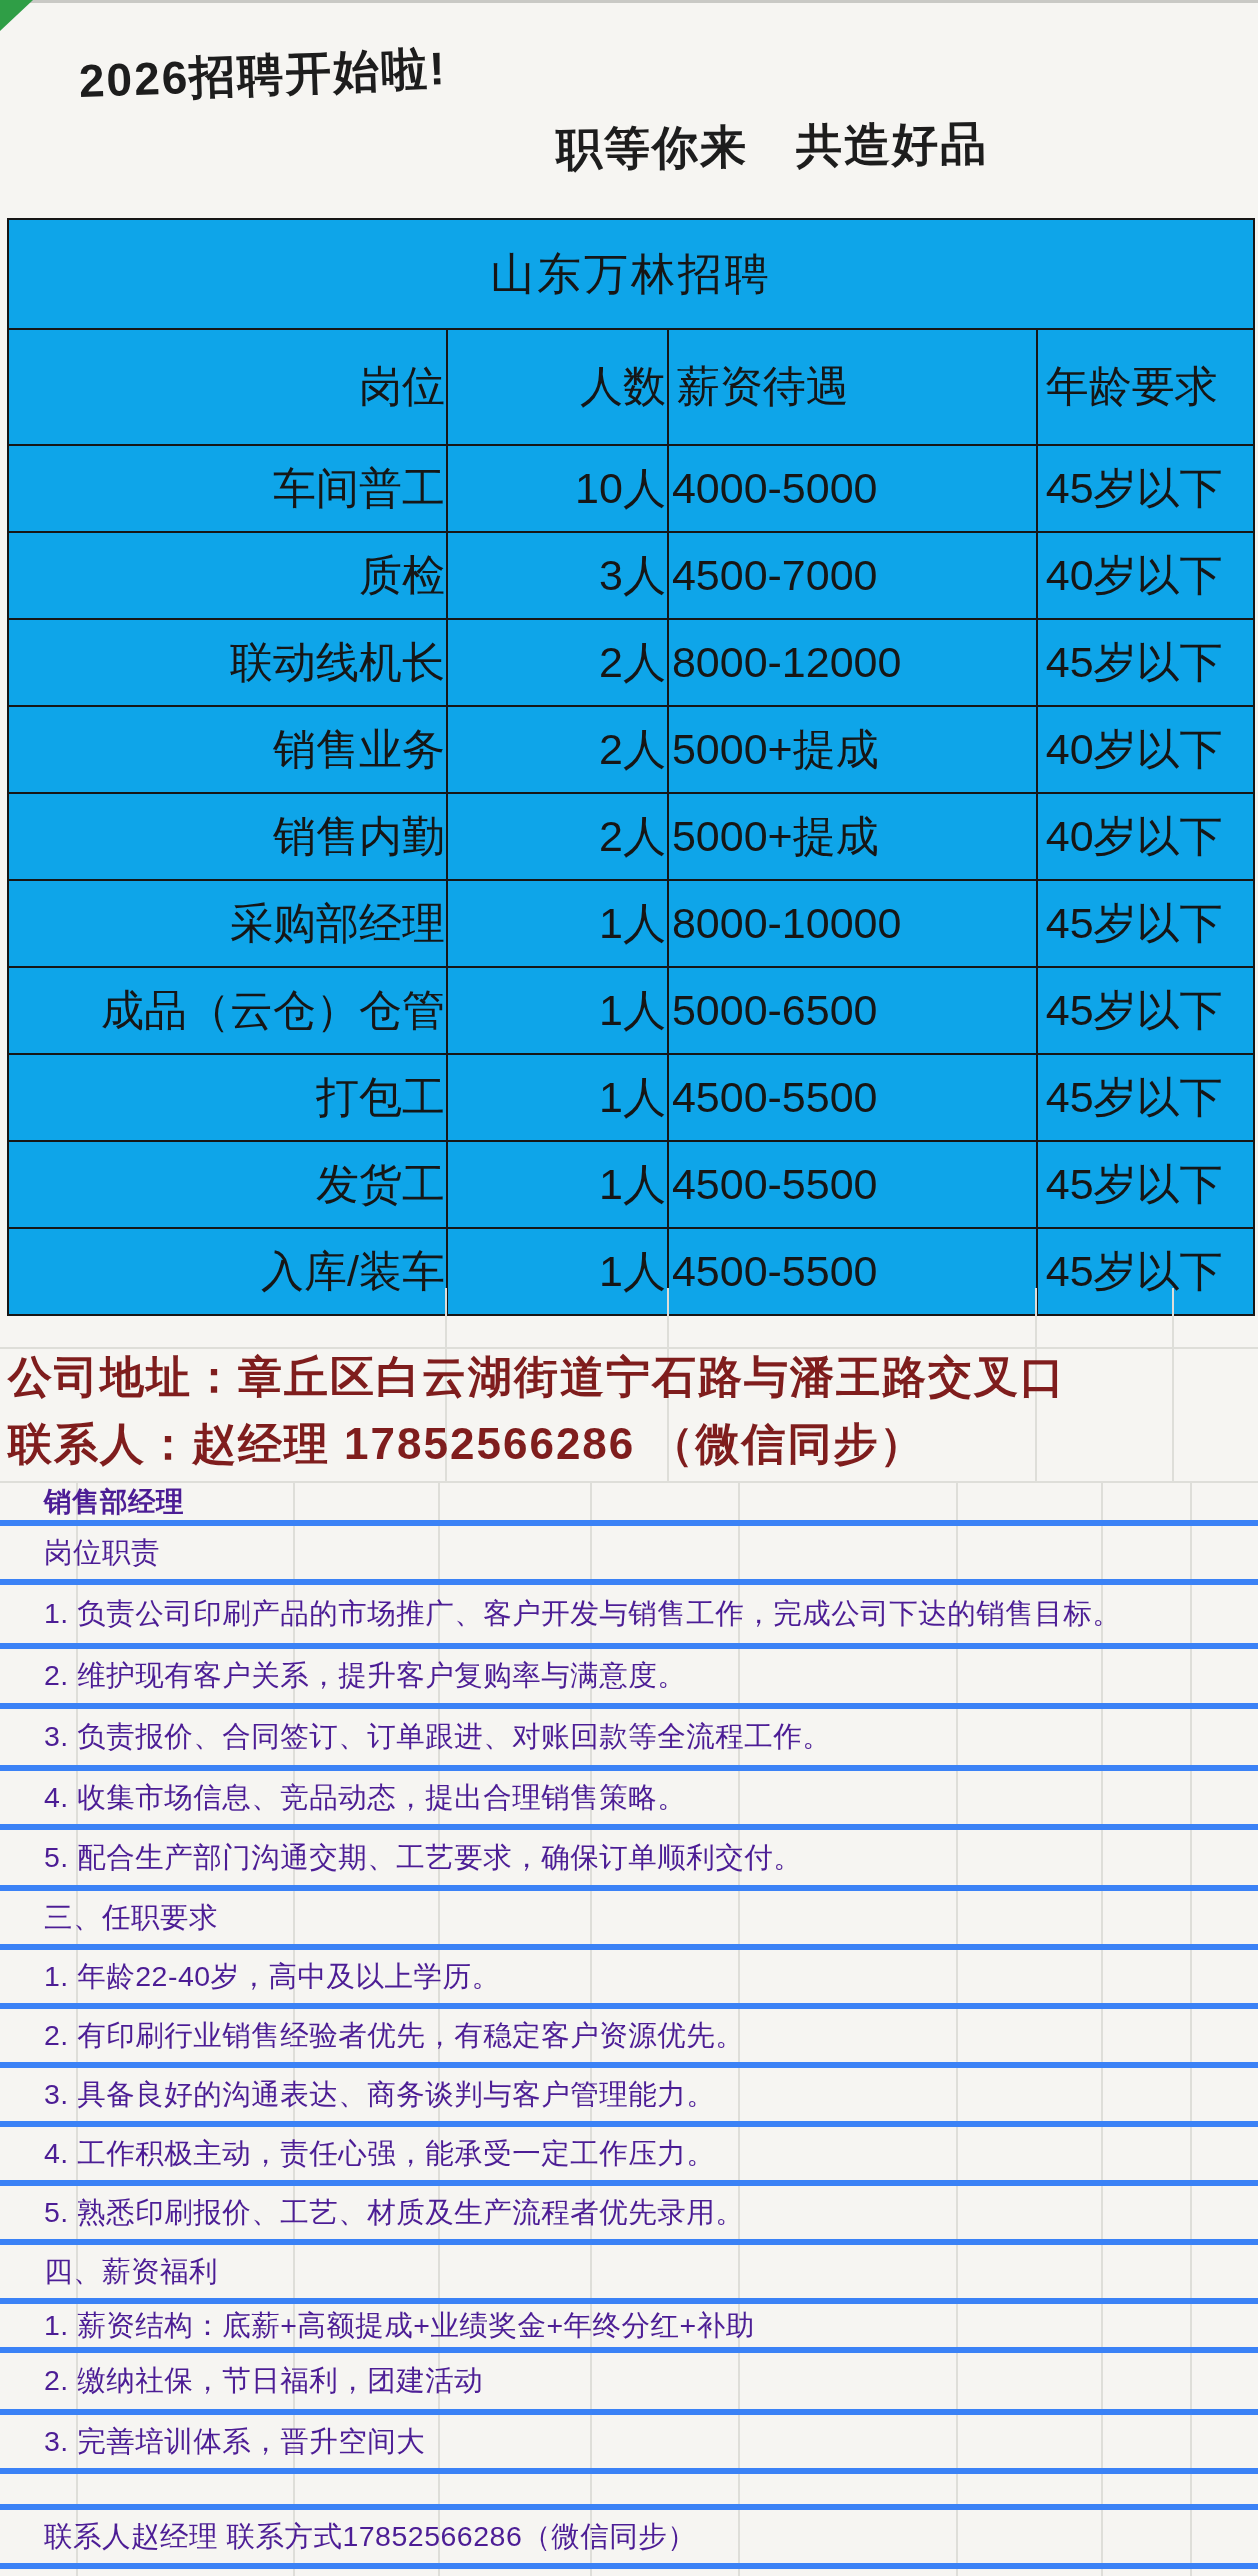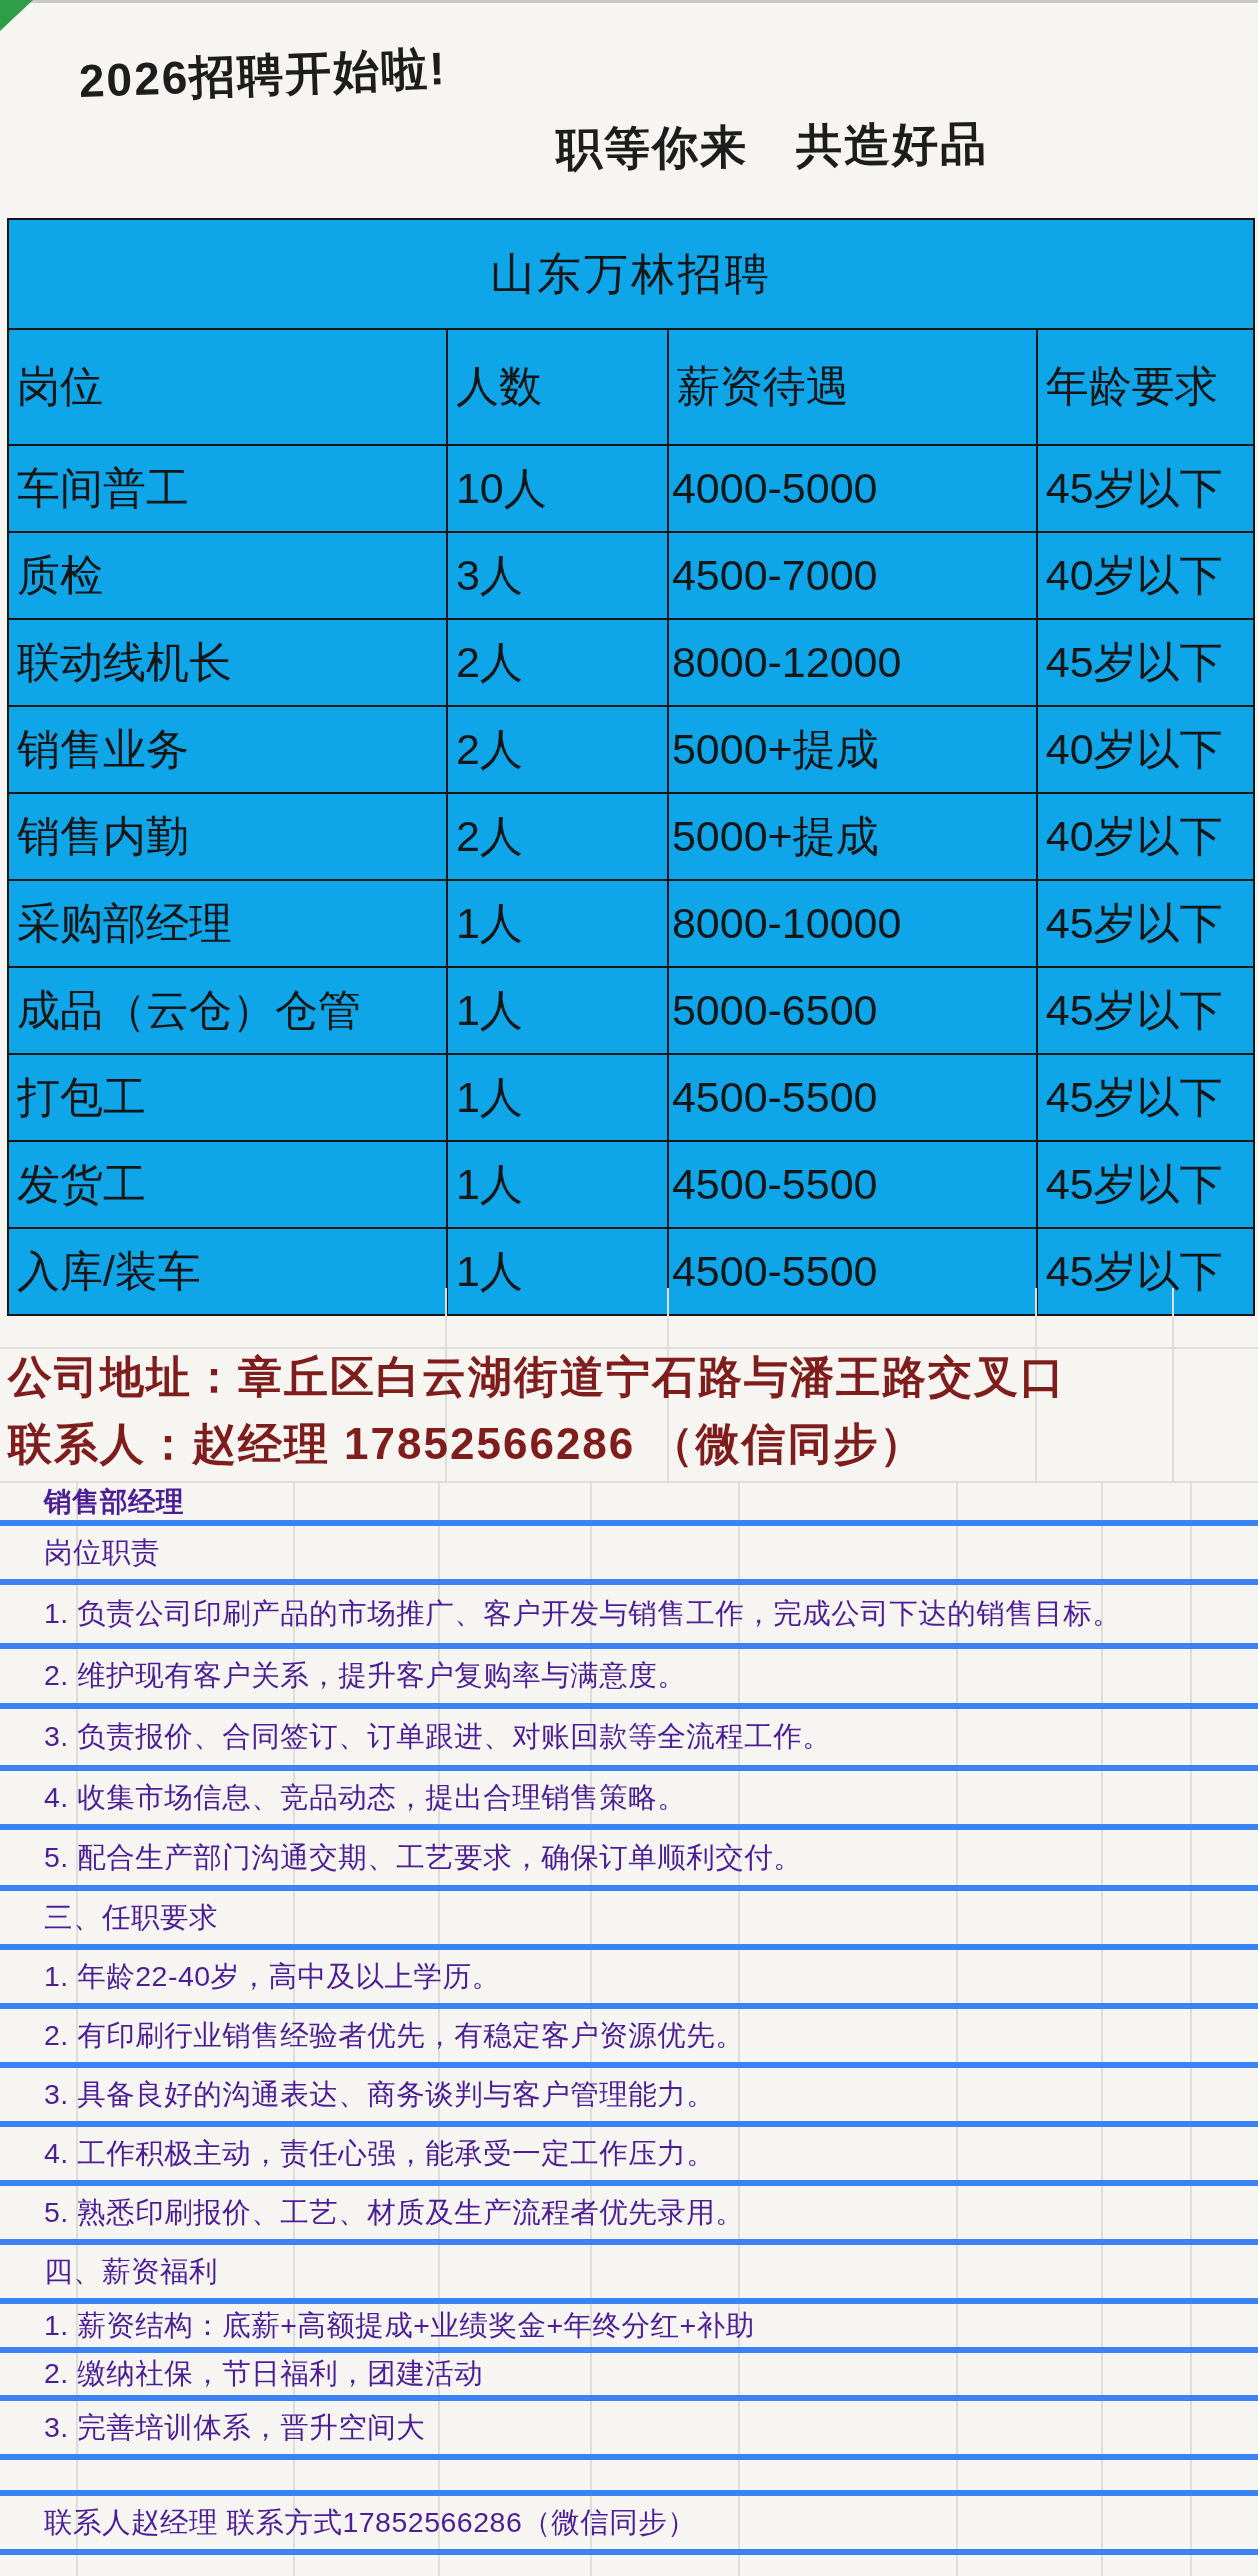--- a/index.html
+++ b/index.html
@@ -16,21 +16,21 @@
   .headline2{position:absolute;left:556px;top:116px;font-size:46px;font-weight:600;
     letter-spacing:2px;transform:rotate(-0.8deg);white-space:nowrap;}
 
   table.jobs{position:absolute;left:6.9px;top:218px;width:1246px;
     border-collapse:collapse;table-layout:fixed;background:#0ea5e9;}
   table.jobs td{border:2.9px solid #161616;vertical-align:middle;
     font-size:43px;color:#161616;overflow:hidden;white-space:nowrap;}
   tr.t-title td{height:106px;text-align:center;font-size:44px;letter-spacing:2.9px;}
   tr.t-head td{height:112px;}
   tr.t-row td{height:83px;}
-  td.c-center{text-align:left;padding-left:8px;}
+  td.c-center{text-align:right;padding-left:8px;}
   td.c-left{text-align:left;padding-left:7.9px;}
   td.c-salary{text-align:left;padding-left:3px;font-size:44px;}
 
   .grid-vline{position:absolute;width:2px;background:#dedeD9;}
   .grid-hline{position:absolute;height:2px;background:#dedeD9;left:0;width:1259px;}
 
   .address{position:absolute;left:7.9px;top:1343px;width:1243px;
     font-size:44px;font-weight:700;line-height:67px;letter-spacing:2px;
     white-space:nowrap;color:#7f1d1d;}
 
@@ -161,20 +161,20 @@
     <div class="d-row" style="height:59px;">4. 收集市场信息、竞品动态，提出合理销售策略。</div>
     <div class="d-row" style="height:61px;">5. 配合生产部门沟通交期、工艺要求，确保订单顺利交付。</div>
     <div class="d-row" style="height:59px;">三、任职要求</div>
     <div class="d-row" style="height:59px;">1. 年龄22-40岁，高中及以上学历。</div>
     <div class="d-row" style="height:59px;">2. 有印刷行业销售经验者优先，有稳定客户资源优先。</div>
     <div class="d-row" style="height:59px;">3. 具备良好的沟通表达、商务谈判与客户管理能力。</div>
     <div class="d-row" style="height:59px;">4. 工作积极主动，责任心强，能承受一定工作压力。</div>
     <div class="d-row" style="height:59px;">5. 熟悉印刷报价、工艺、材质及生产流程者优先录用。</div>
     <div class="d-row" style="height:59px;font-family:Liberation Mono, monospace;">四、薪资福利</div>
     <div class="d-row" style="height:49px;">1. 薪资结构：底薪+高额提成+业绩奖金+年终分红+补助</div>
-    <div class="d-row" style="height:48px;">2. 缴纳社保，节日福利，团建活动</div>
+    <div class="d-row" style="height:62px;">2. 缴纳社保，节日福利，团建活动</div>
     <div class="d-row" style="height:59px;">3. 完善培训体系，晋升空间大</div>
     <div class="d-row" style="height:36px;"></div>
     <div class="d-row" style="height:59px;">联系人赵经理 联系方式17852566286（微信同步）</div>
   </div>
 
 </div>
 
 
 </body></html>

